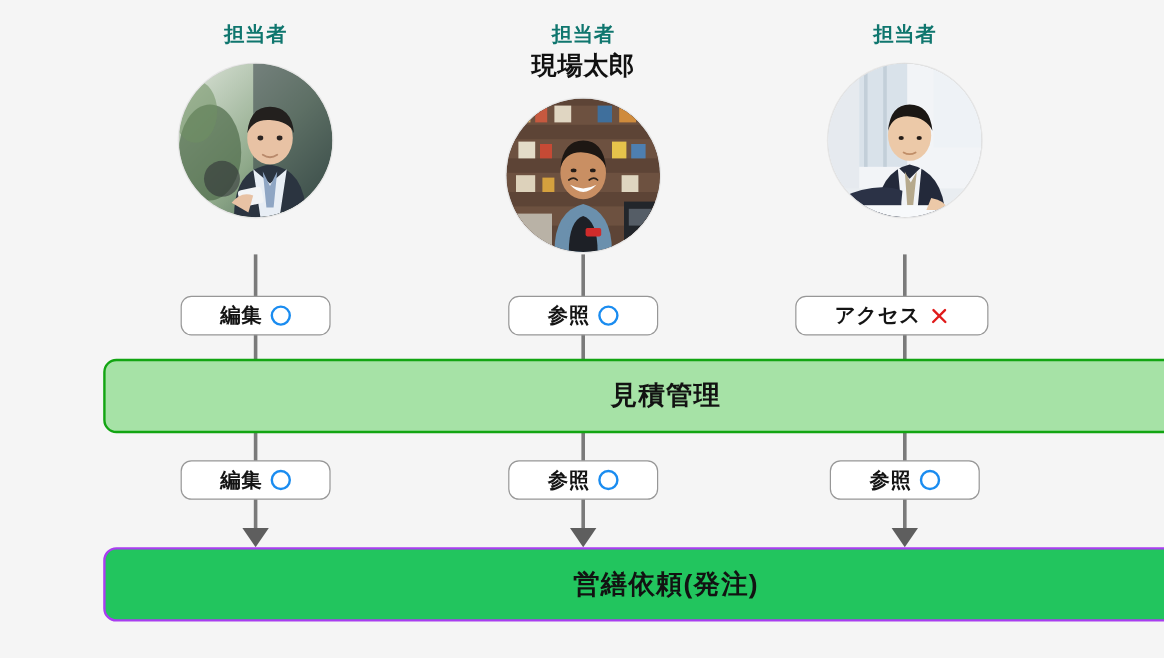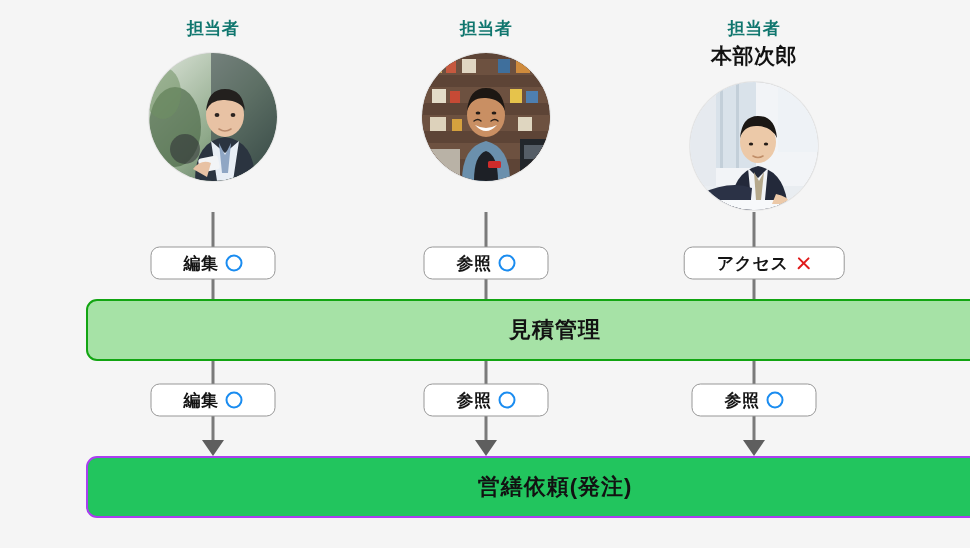--- a/index.html
+++ b/index.html
@@ -211,20 +211,21 @@
           <path d="M70 76 q6 4 12 0" stroke="#b98a6c" stroke-width="1.6" fill="none" stroke-linecap="round"></path>
           <rect x="50" y="104" width="20" height="14" rx="3" fill="#f2f4f6" transform="rotate(-12 60 111)"></rect>
           <path d="M44 116 q8-10 18-6 l-4 14 z" fill="#e8c2a4"></path>
         </g>
       </svg>
     </div>
   </div>
 
   <div class="person" style="left:486px;">
     <div class="person-role">担当者</div>
+    <div class="person-name">現場太郎</div>
     <div class="avatar">
       <svg viewBox="0 0 128 128" aria-hidden="true">
         <defs>
           <clipPath id="c2">
               <circle cx="64" cy="64" r="64"></circle>
             </clipPath>
         </defs>
         <g clip-path="url(#c2)">
           <rect width="128" height="128" fill="#5d4436"></rect>
           <rect y="6" width="128" height="16" fill="#6d5140"></rect>
@@ -259,21 +260,20 @@
           <path d="M53 72 q11 12 22 0 q-11 6 -22 0 z" fill="#fdfdfd"></path>
           <path d="M52 68 q4-3 7 0" stroke="#2a211b" stroke-width="1.4" fill="none" stroke-linecap="round"></path>
           <path d="M69 68 q4-3 7 0" stroke="#2a211b" stroke-width="1.4" fill="none" stroke-linecap="round"></path>
         </g>
       </svg>
     </div>
   </div>
 
   <div class="person" style="left:754px;">
     <div class="person-role">担当者</div>
-    <div class="person-name">本部次郎</div>
     <div class="avatar">
       <svg viewBox="0 0 128 128" aria-hidden="true">
         <defs>
           <clipPath id="c3">
               <circle cx="64" cy="64" r="64"></circle>
             </clipPath>
         </defs>
         <g clip-path="url(#c3)">
           <rect width="128" height="128" fill="#f2f4f7"></rect>
           <rect x="0" y="0" width="26" height="128" fill="#e6eaef"></rect>
@@ -300,21 +300,21 @@
   </div>
 
   <div class="badge" style="left:213px; top:263px;">
     <span class="badge-label">編集</span>
     <span class="mark-circle"></span>
   </div>
   <div class="badge" style="left:486px; top:263px;">
     <span class="badge-label">参照</span>
     <span class="mark-circle"></span>
   </div>
-  <div class="badge" style="left:764px; top:263px;">
+  <div class="badge" style="left:743px; top:263px;">
     <span class="badge-label">アクセス</span>
     <span class="mark-cross"></span>
   </div>
 
   <div class="bar bar-green">
     <span class="bar-label">見積管理</span>
   </div>
 
   <div class="badge" style="left:213px; top:400px;">
     <span class="badge-label">編集</span>

